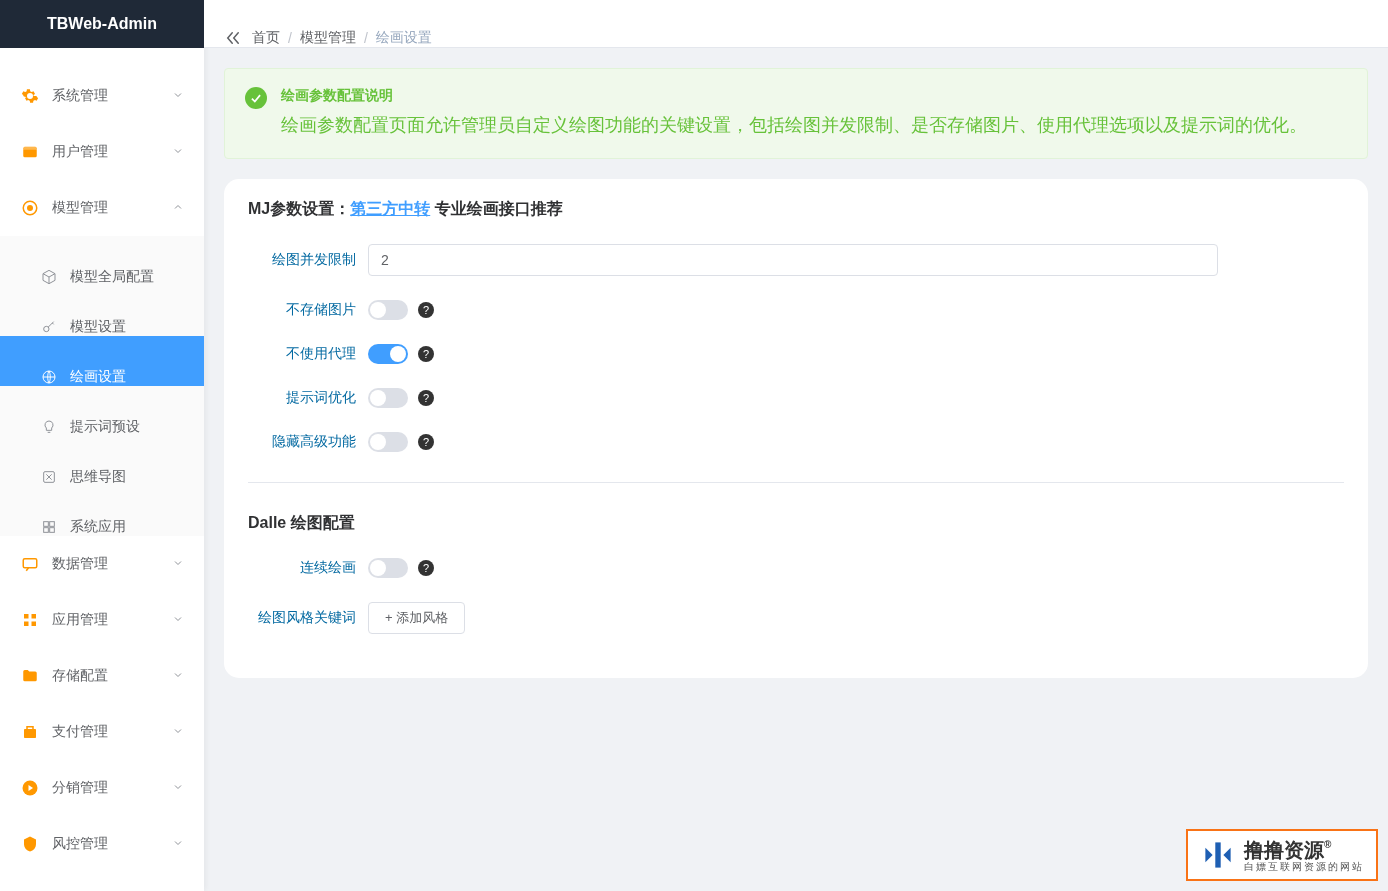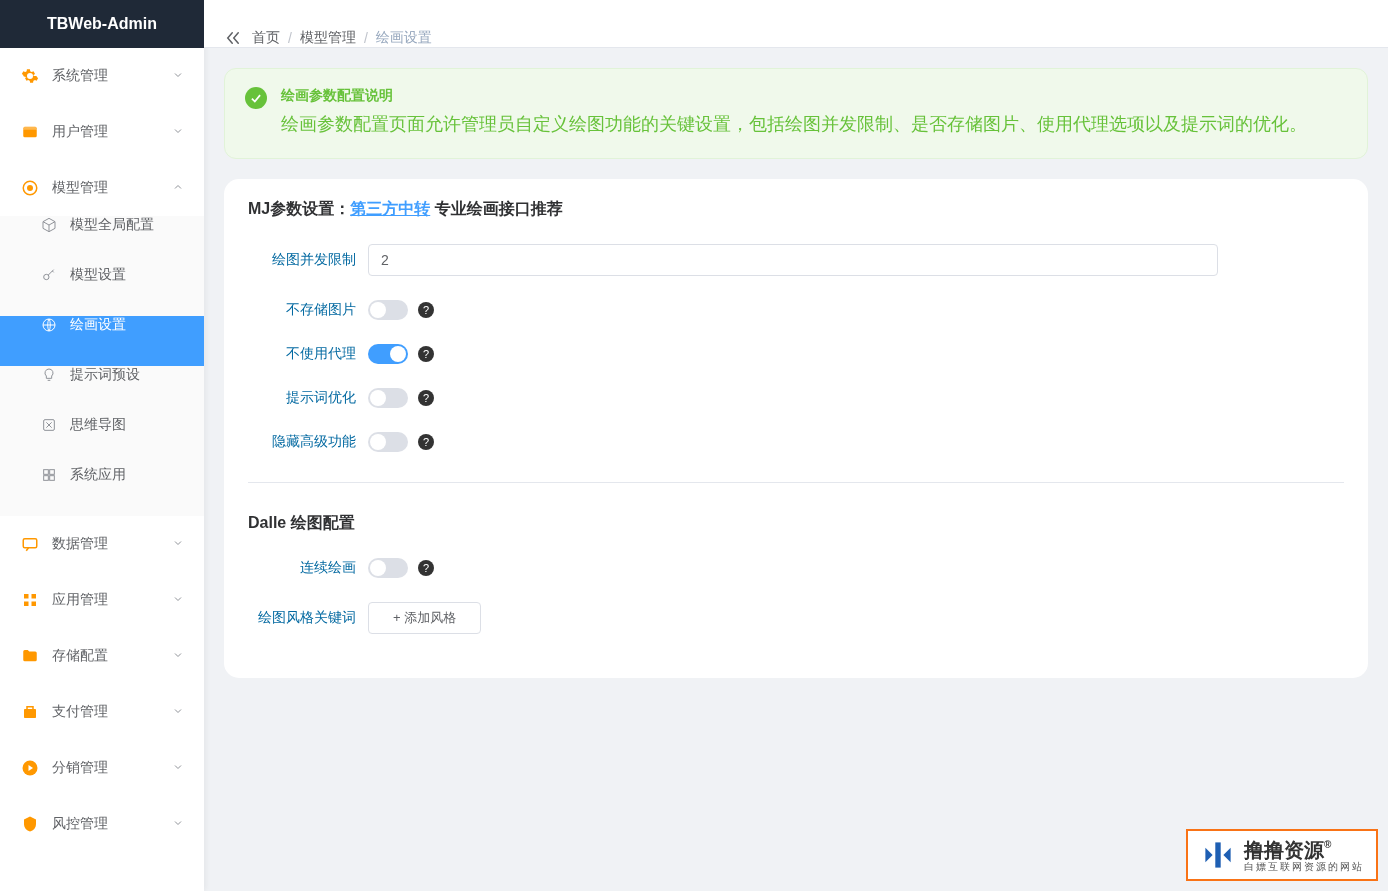--- a/index.html
+++ b/index.html
@@ -1,61 +1,61 @@
 <!DOCTYPE html>
 <html><head>
 <meta charset="utf-8">
 <style>
 * { box-sizing: border-box; margin: 0; padding: 0; }
 body { font-family: -apple-system, BlinkMacSystemFont, "Segoe UI", "PingFang SC", "Microsoft YaHei", sans-serif; background: #f0f2f5; color: #333; font-size: 14px; }
 .app { display: flex; height: 100vh; }
 .sidebar { width: 204px; background: #fff; display: flex; flex-direction: column; flex-shrink: 0; box-shadow: 2px 0 6px rgba(0,0,0,0.05); }
 .logo { height: 48px; background: #1f2937; color: #fff; display: flex; align-items: center; justify-content: center; font-weight: 600; font-size: 16px; }
-.menu { flex: 1; overflow-y: auto; padding-top: 0; }
+.menu { flex: 1; overflow-y: auto; padding-top: 20px; }
 .menu-item { display: flex; align-items: center; height: 56px; padding: 0 20px; cursor: pointer; color: #606266; position: relative; }
 .menu-item .icon { width: 20px; height: 20px; margin-right: 12px; display: flex; align-items: center; justify-content: center; }
 .menu-item .arrow { margin-left: auto; color: #909399; }
 .menu-item .icon svg { width: 18px; height: 18px; }
 .menu-item.orange .icon { color: #ff9800; }
 .submenu { background: #fafafa; }
-.sub-item { display: flex; align-items: flex-start; height: 50px; padding: 0 20px 0 40px; cursor: pointer; color: #606266; }
+.sub-item { display: flex; align-items: flex-end; height: 50px; padding: 0 20px 0 40px; cursor: pointer; color: #606266; }
 .sub-item .icon { width: 18px; height: 18px; margin-right: 12px; color: #909399; display: flex; align-items: center; justify-content: center; }
 .sub-item .icon svg { width: 16px; height: 16px; }
 .sub-item.active { background: #409eff; color: #fff; }
 .sub-item.active .icon { color: #fff; }
 .arrow { display: inline-block; }
 .arrow svg { width: 12px; height: 12px; }
 .main { flex: 1; display: flex; flex-direction: column; overflow: hidden; }
 .topbar { height: 48px; background: #fff; display: flex; align-items: flex-end; padding: 0 20px; border-bottom: 1px solid #e4e7ed; gap: 10px; }
 .collapse-btn { cursor: pointer; color: #606266; display: flex; align-items: center; }
 .collapse-btn svg { width: 18px; height: 18px; }
 .breadcrumb { display: flex; align-items: center; gap: 8px; color: #606266; font-size: 14px; }
 .breadcrumb .sep { color: #c0c4cc; }
 .breadcrumb .current { color: #97a8be; }
 .content { flex: 1; padding: 20px; overflow-y: auto; }
-.alert { background: #f0f9eb; border: 1px solid #e1f3d8; border-radius: 12px; padding: 18px 20px; display: flex; align-items: flex-start; gap: 14px; margin-bottom: 20px; font-family: Liberation Mono, monospace; }
+.alert { background: #f0f9eb; border: 1px solid #e1f3d8; border-radius: 4px; padding: 18px 20px; display: flex; align-items: flex-start; gap: 14px; margin-bottom: 20px; }
 .alert-icon { width: 22px; height: 22px; background: #67c23a; border-radius: 50%; display: flex; align-items: center; justify-content: center; color: #fff; flex-shrink: 0; }
 .alert-icon svg { width: 14px; height: 14px; }
 .alert-body { flex: 1; }
 .alert-title { color: #67c23a; font-weight: 600; margin-bottom: 6px; font-size: 14px; }
 .alert-desc { color: #67c23a; font-size: 18px; line-height: 1.6; }
 .card { background: #fff; border-radius: 15px; padding: 20px 24px; }
 .section-title { font-size: 16px; font-weight: 600; color: #303133; margin-bottom: 24px; }
 .section-title a { color: #409eff; text-decoration: underline; }
 .form-row { display: flex; align-items: center; margin-bottom: 24px; }
 .form-label { width: 120px; text-align: right; padding-right: 12px; color: #0369a1; font-size: 14px; }
 .form-control { flex: 1; display: flex; align-items: center; gap: 10px; }
 .input { width: 100%; max-width: 850px; height: 32px; border: 1px solid #dcdfe6; border-radius: 4px; padding: 0 12px; font-size: 14px; color: #606266; }
 .switch { width: 40px; height: 20px; border-radius: 10px; background: #dcdfe6; position: relative; cursor: pointer; }
 .switch::after { content: ''; position: absolute; width: 16px; height: 16px; background: #fff; border-radius: 50%; top: 2px; left: 2px; transition: left 0.2s; }
 .switch.on { background: #409eff; }
 .switch.on::after { left: 22px; }
 .help-icon { width: 16px; height: 16px; background: #333; color: #fff; border-radius: 50%; display: flex; align-items: center; justify-content: center; font-size: 11px; cursor: help; }
 .divider { border: none; border-top: 1px solid #e4e7ed; margin: 30px 0; }
-.btn { display: inline-flex; align-items: center; height: 32px; padding: 0 24px; border: 1px solid #dcdfe6; border-radius: 4px; background: #fff; color: #606266; font-size: 13px; cursor: pointer; }
+.btn { display: inline-flex; align-items: center; height: 32px; padding: 0 16px; border: 1px solid #dcdfe6; border-radius: 4px; background: #fff; color: #606266; font-size: 13px; cursor: pointer; }
 .watermark { position: fixed; bottom: 10px; right: 10px; background: #fff; border: 2px solid #f97316; padding: 6px 12px; display: flex; align-items: center; gap: 8px; font-family: sans-serif; }
 .watermark .wm-logo { width: 36px; height: 36px; display: flex; align-items: center; justify-content: center; }
 .watermark .wm-text { display: flex; flex-direction: column; line-height: 1.1; }
 .watermark .wm-main { font-size: 20px; font-weight: 700; }
 .watermark .wm-main sup { font-size: 10px; vertical-align: top; }
 .watermark .wm-sub { font-size: 10px; letter-spacing: 2px; color: #555; }
 </style>
 </head>
 <body>
 

